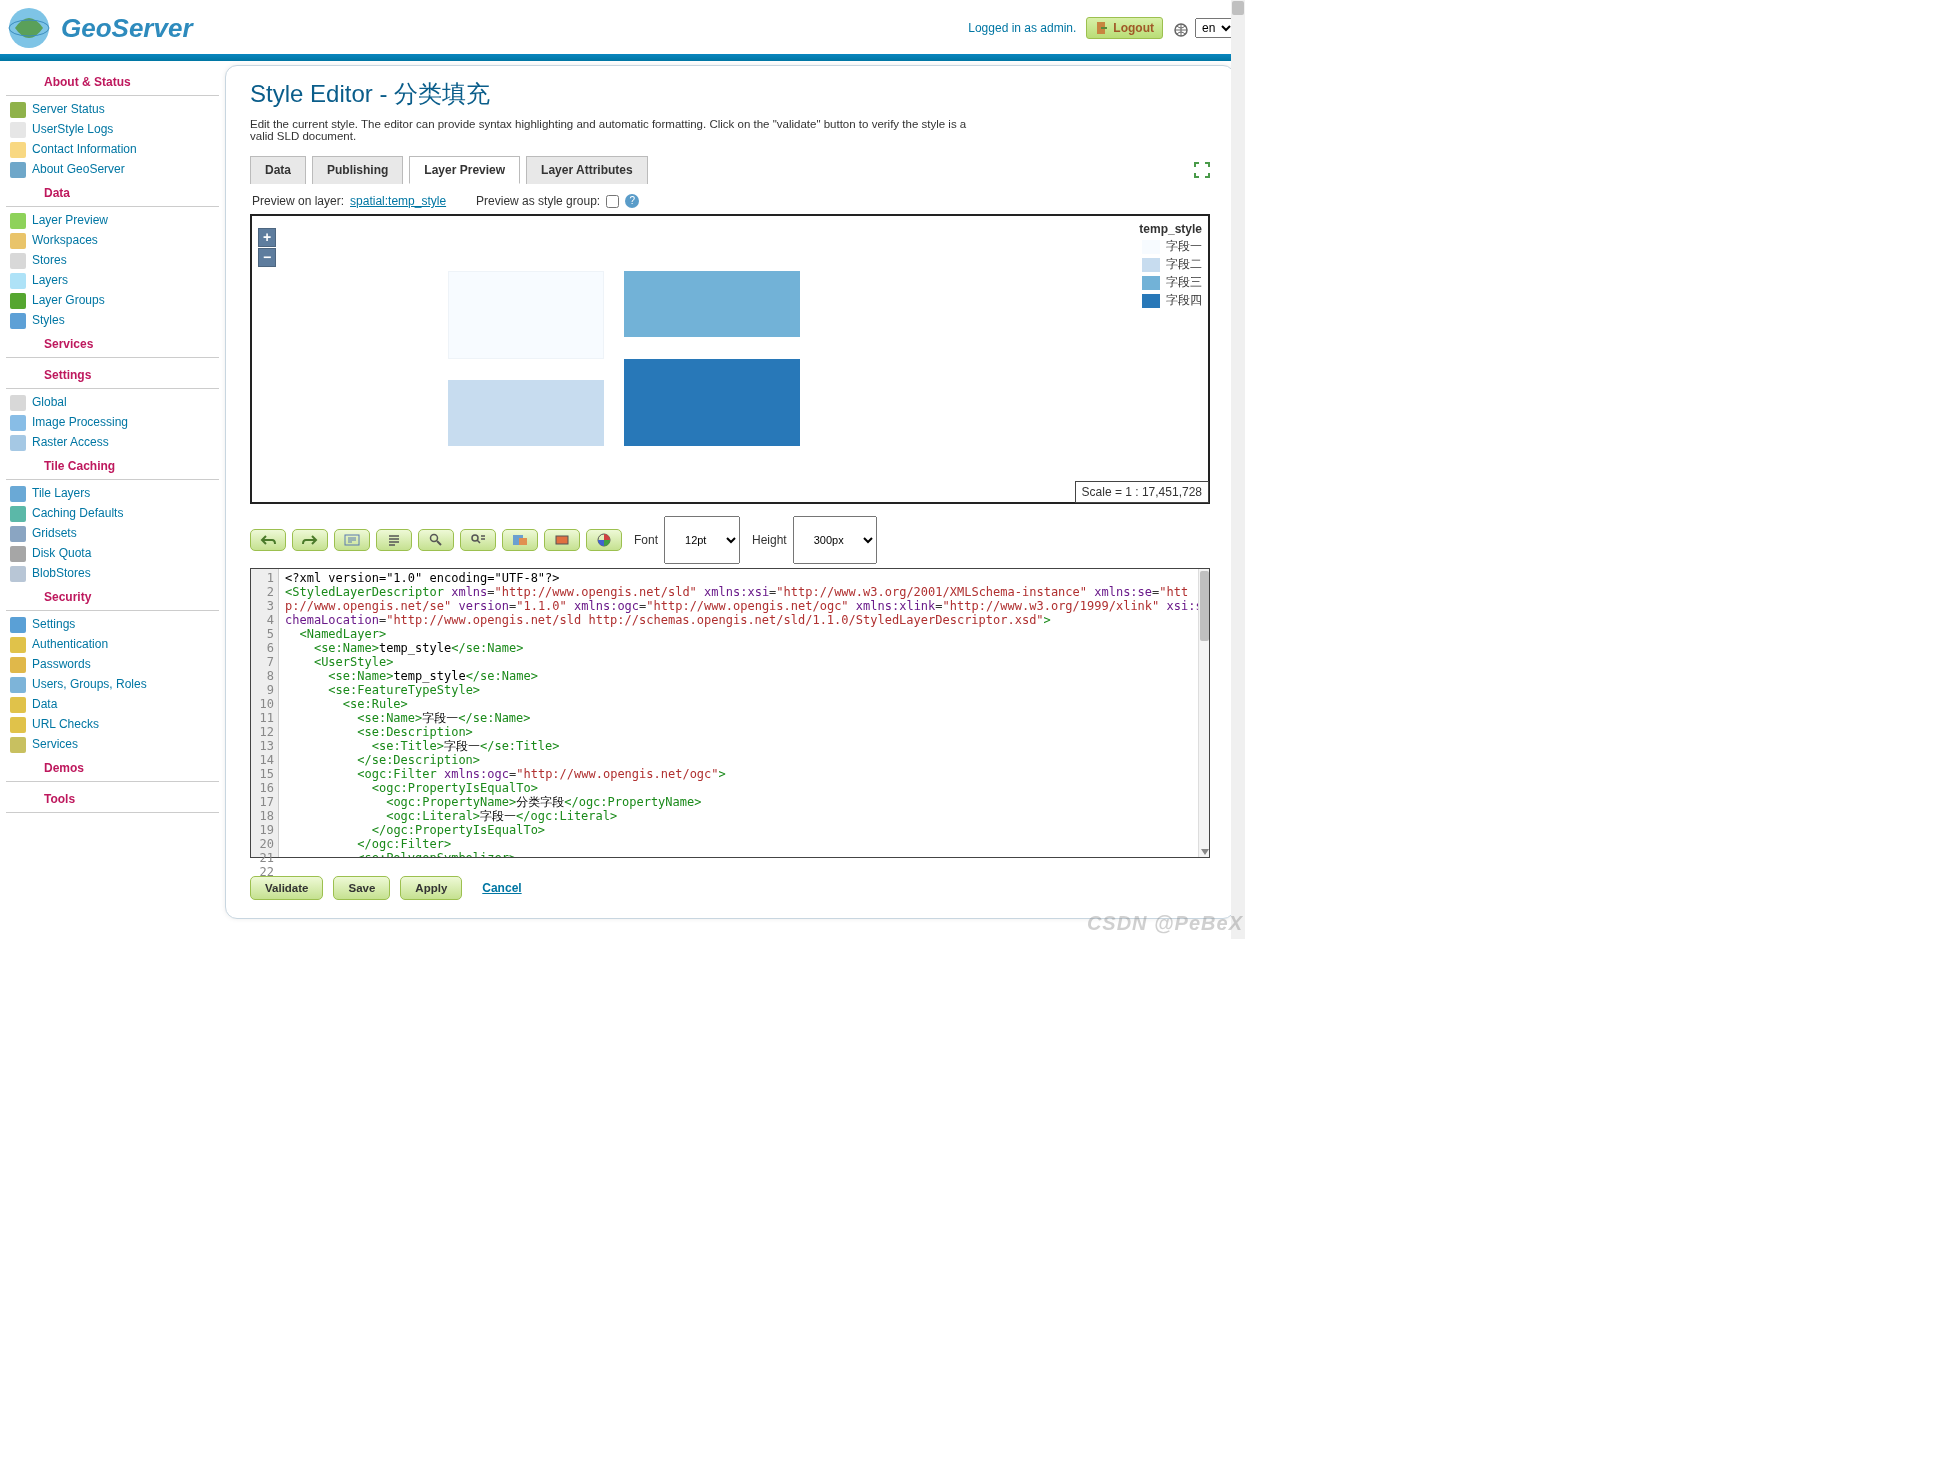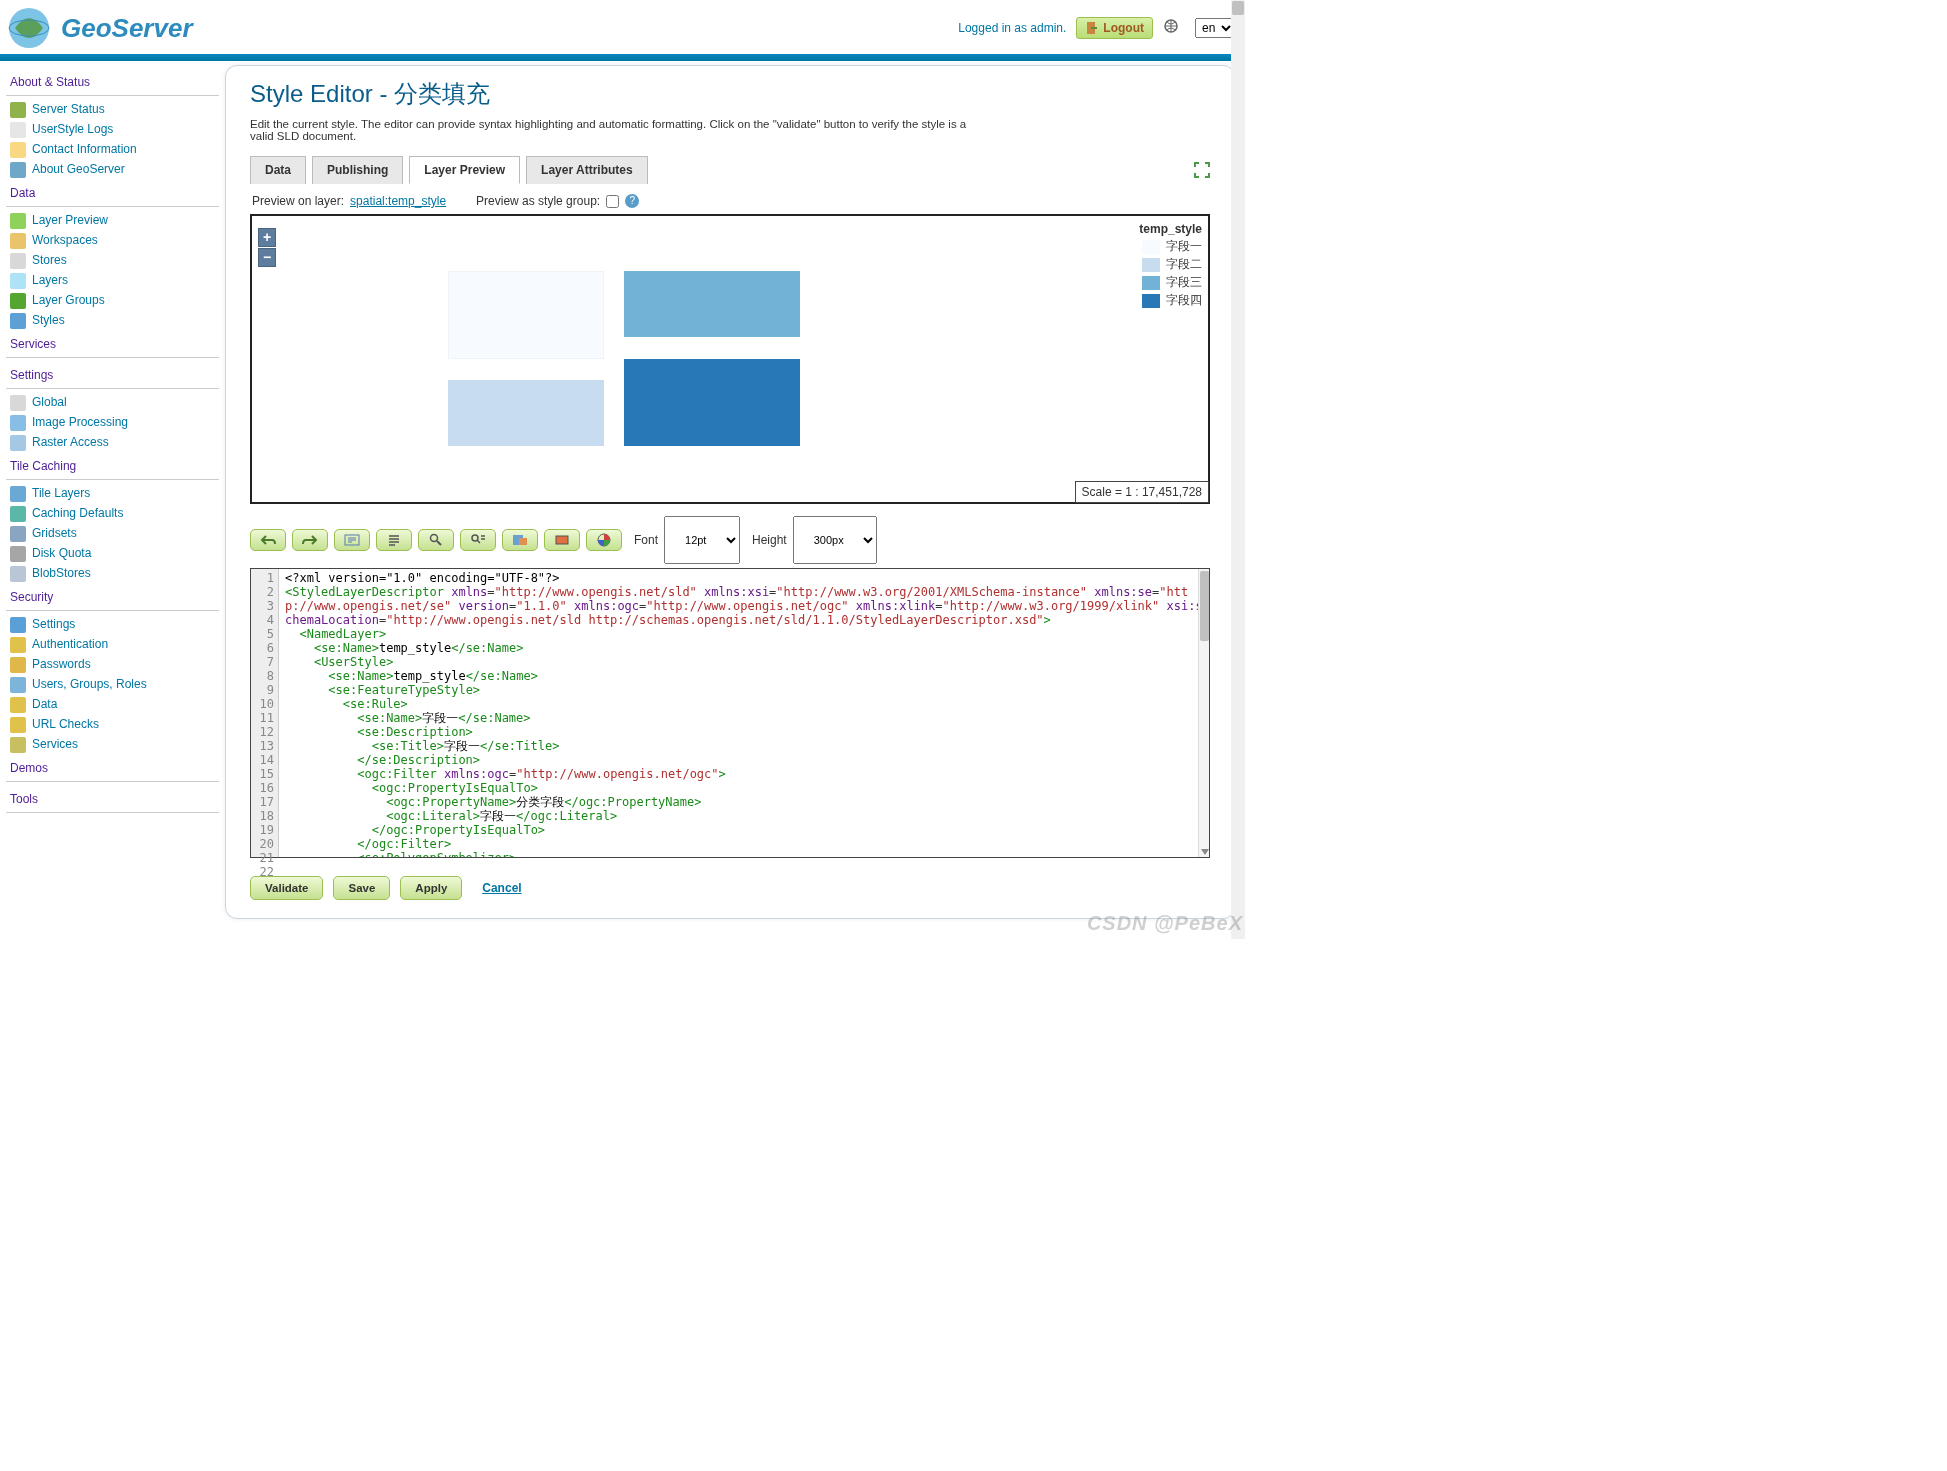--- a/index.html
+++ b/index.html
@@ -6,26 +6,26 @@
 body { font-family: Verdana, Geneva, sans-serif; font-size: 12px; color: #333; background: #fff; }
 .page { width: 1245px; position: relative; }
 .header { display: flex; align-items: center; padding: 4px 10px 0 5px; }
 .logo-area { display: flex; align-items: center; gap: 8px; }
 .logo-img { width: 48px; height: 48px; }
 .logo-text { font-size: 26px; font-weight: bold; color: #2e8bbd; font-style: italic; }
 .header-right { margin-left: auto; display: flex; align-items: center; gap: 10px; }
 .logged-in { color: #0076a3; }
 .logout-btn { background: linear-gradient(#d8f0a8, #b9dd76); border: 1px solid #9cc04f; border-radius: 3px; padding: 3px 8px; display: flex; align-items: center; gap: 4px; cursor: pointer; }
 .logout-btn span { color: #a05827; font-weight: bold; }
-.lang-sel { display: flex; align-items: flex-start; gap: 16px; }
+.lang-sel { display: flex; align-items: flex-end; gap: 6px; }
 .lang-sel select { font-size: 12px; padding: 1px 2px; }
 .blue-bar { height: 7px; background: linear-gradient(#0a87c0, #0076a3); margin-top: 2px; }
 .layout { display: flex; }
 .sidebar { width: 225px; padding: 8px 6px; }
-.section-head { color: #4c1d95; font-weight: normal; font-size: 12px; padding: 6px 4px 4px; }
+.section-head { color: #be185d; font-weight: bold; font-size: 12px; padding: 6px 4px 4px; margin-left: 34px; }
 .side-divider { border: none; border-top: 1px solid #ccc; margin: 2px 0 4px; }
 .menu { list-style: none; }
 .menu li { display: flex; align-items: flex-start; gap: 6px; padding: 2px 4px; }
 .menu li a { color: #0076a3; text-decoration: none; }
 .mi-icon { width: 16px; height: 16px; display: inline-block; border-radius: 2px; flex-shrink: 0; }
 
 .content-wrap { flex: 1; padding: 4px 10px 20px 0; }
 .panel { background: #fff; border: 1px solid #c8d6e0; border-radius: 12px; padding: 12px 24px 18px; box-shadow: 0 0 5px rgba(0,0,0,0.08); }
 .page-title { font-size: 24px; color: #0a5d8a; font-weight: normal; margin-bottom: 8px; }
 .page-desc { font-size: 11.5px; color: #333; margin-bottom: 14px; max-width: 740px; }

